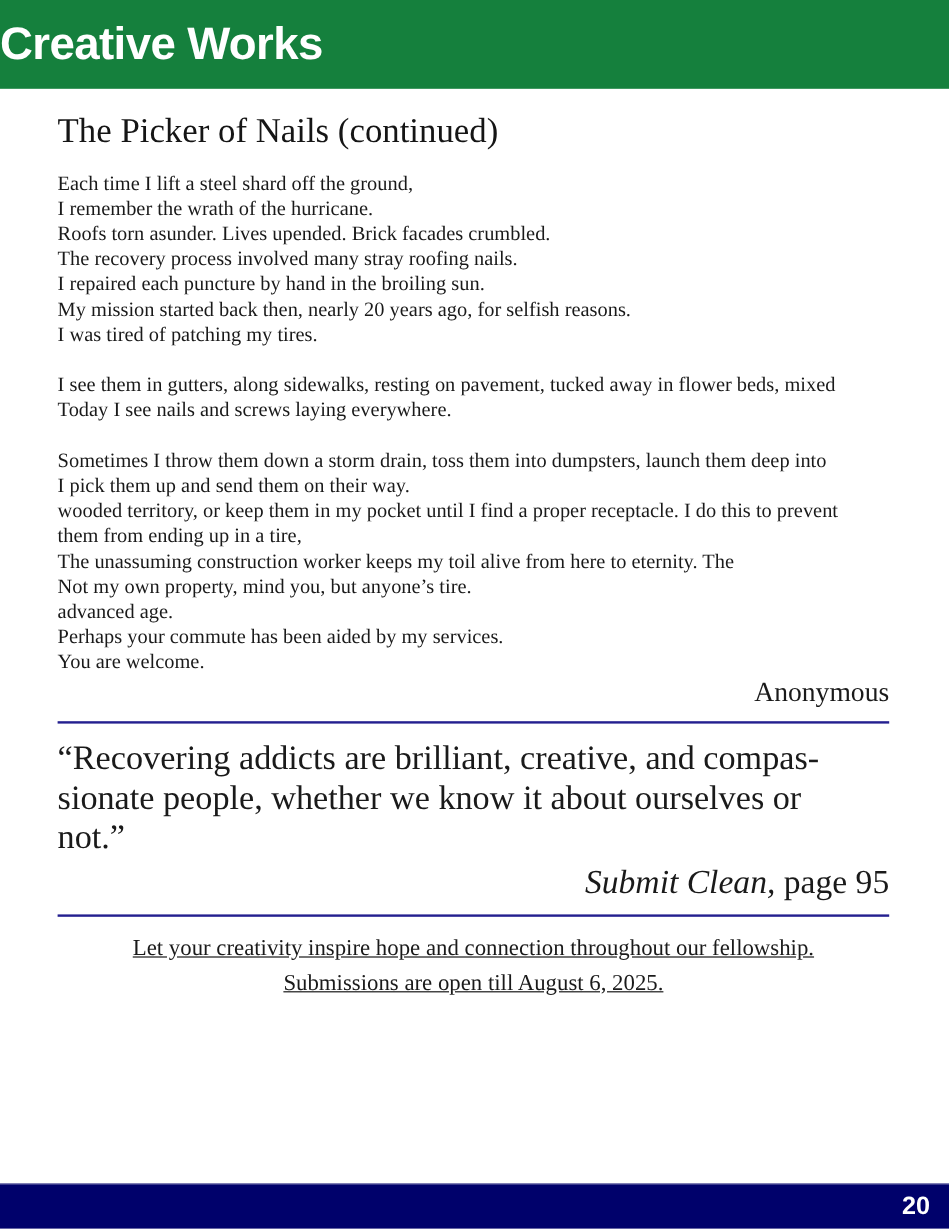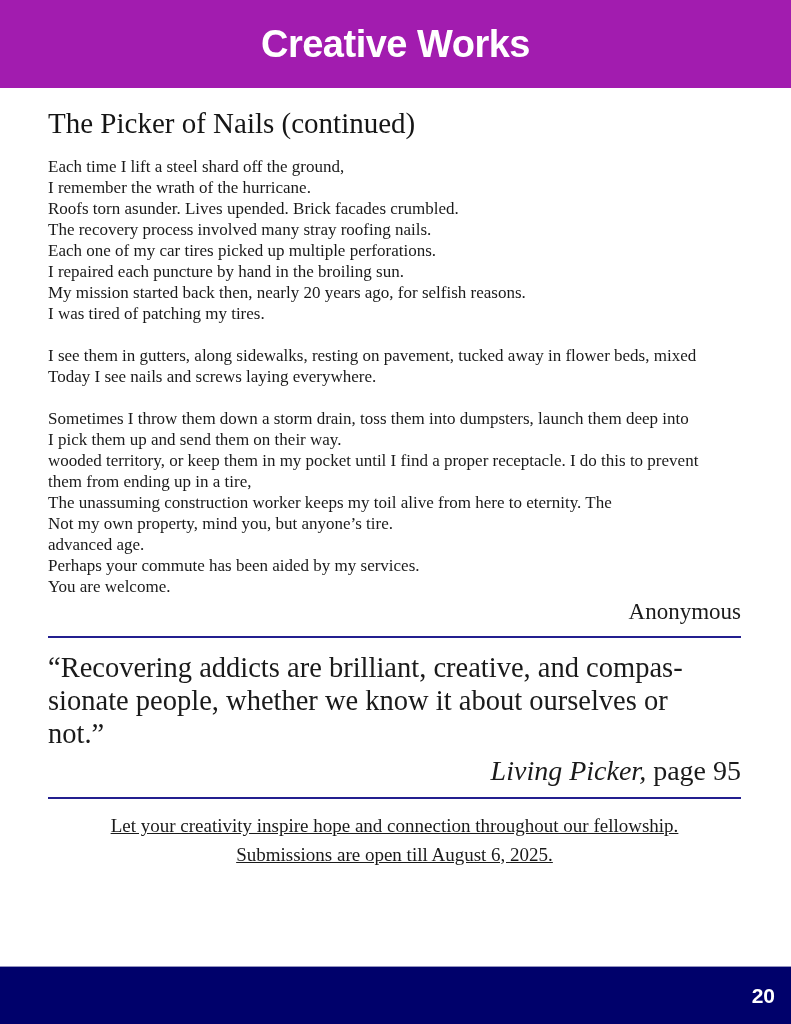--- a/index.html
+++ b/index.html
@@ -6,25 +6,25 @@
   html, body { width: 791px; height: 1024px; }
   body {
     position: relative;
     background: #ffffff;
     font-family: "Liberation Serif", serif;
     color: #1a1a1a;
     overflow: hidden;
   }
   .header-bar {
     width: 100%;
-    height: 88px;
-    background: #a21caf;
+    height: 74px;
+    background: #15803d;
     display: flex;
     align-items: center;
-    justify-content: center;
+    justify-content: flex-start;
   }
   .header-title {
     color: #ffffff;
     font-family: "Liberation Sans", sans-serif;
     font-weight: 700;
     font-size: 38px;
     letter-spacing: -0.5px;
   }
   .content {
     padding: 0 50px 0 48px;
@@ -73,21 +73,21 @@
     font-size: 19px;
     line-height: 28.5px;
     text-decoration: underline;
   }
   .cta .line { min-height: 28.5px; white-space: nowrap; }
   .footer-bar {
     position: absolute;
     left: 0;
     bottom: 0;
     width: 100%;
-    height: 58px;
+    height: 38px;
     background: #00016B;
     border-top: 1px solid #9595c0;
     display: flex;
     align-items: center;
     justify-content: flex-end;
     padding-right: 16px;
   }
   .page-number {
     color: #ffffff;
     font-family: "Liberation Sans", sans-serif;
@@ -104,21 +104,20 @@
 
 <div class="content">
 
   <div class="article-title">The Picker of Nails (continued)</div>
 
   <div class="poem">
       <div class="line">Each time I lift a steel shard off the ground,</div>
       <div class="line">I remember the wrath of the hurricane.</div>
       <div class="line">Roofs torn asunder. Lives upended. Brick facades crumbled.</div>
       <div class="line">The recovery process involved many stray roofing nails.</div>
-      <div class="line">Each one of my car tires picked up multiple perforations.</div>
       <div class="line">I repaired each puncture by hand in the broiling sun.</div>
       <div class="line">My mission started back then, nearly 20 years ago, for selfish reasons.</div>
       <div class="line">I was tired of patching my tires.</div>
       <div class="line blank"></div>
       <div class="line">I see them in gutters, along sidewalks, resting on pavement, tucked away in flower beds, mixed</div>
       <div class="line">Today I see nails and screws laying everywhere.</div>
       <div class="line blank"></div>
       <div class="line">Sometimes I throw them down a storm drain, toss them into dumpsters, launch them deep into</div>
       <div class="line">I pick them up and send them on their way.</div>
       <div class="line">wooded territory, or keep them in my pocket until I find a proper receptacle. I do this to prevent</div>
@@ -134,21 +133,21 @@
 
   <hr class="divider">
 
   <div class="quote">
       <div class="qline">“Recovering addicts are brilliant, creative, and compas-</div>
       <div class="qline">sionate people, whether we know it about ourselves or</div>
       <div class="qline">not.”</div>
     </div>
 
   <div class="quote-source">
-    <span class="src-title">Living Picker,</span><span class="src-page"> page 95</span>
+    <span class="src-title">Submit Clean,</span><span class="src-page"> page 95</span>
   </div>
 
   <hr class="divider">
 
   <div class="cta">
       <div class="line">Let your creativity inspire hope and connection throughout our fellowship.</div>
       <div class="line">Submissions are open till August 6, 2025.</div>
     </div>
 
 </div>

